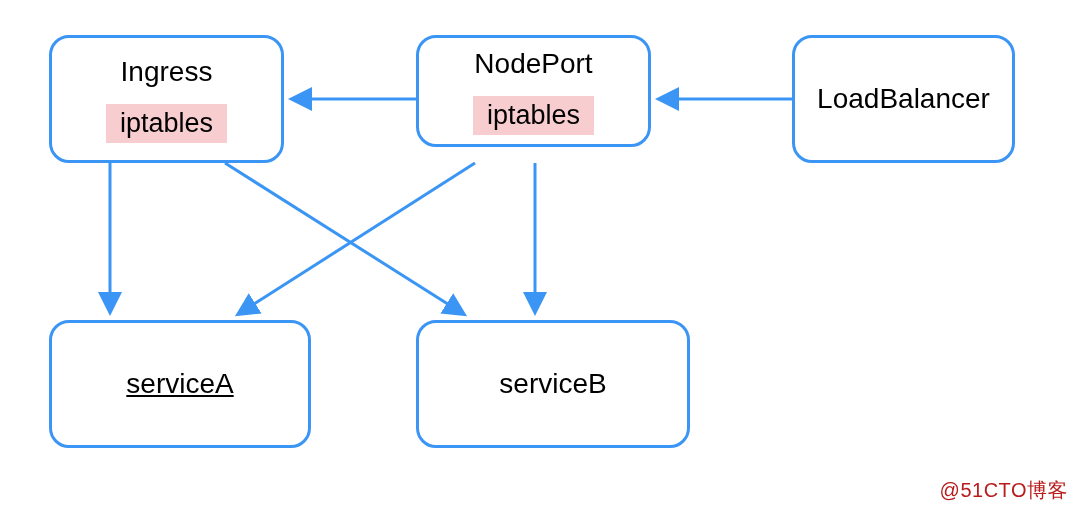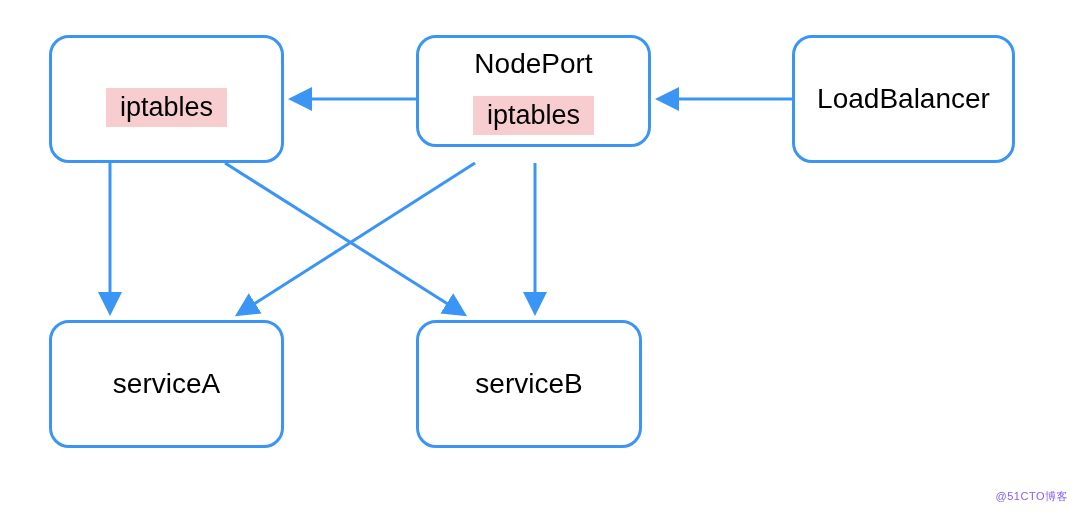--- a/index.html
+++ b/index.html
@@ -29,54 +29,55 @@
     .highlight {
       background: #f8cdd0;
       padding: 4px 14px;
       margin-top: 16px;
       font-size: 27px;
     }
     .watermark {
       position: absolute;
       right: 10px;
       bottom: 8px;
-      font-size: 11px;
-      color: #8b5cf6;
+      font-size: 20px;
+      color: #b91c1c;
       letter-spacing: 0.5px;
     }
     svg.arrows {
       position: absolute;
       top: 0;
       left: 0;
       width: 1078px;
       height: 512px;
       pointer-events: none;
     }
   </style>
 </head>
 <body>
 
 <div class="node" style="left:49px; top:35px; width:235px; height:128px;">
+  <span>Ingress</span>
   <span class="highlight">iptables</span>
 </div>
 
 <div class="node" style="left:416px; top:35px; width:235px; height:112px;">
   <span>NodePort</span>
   <span class="highlight">iptables</span>
 </div>
 
 <div class="node" style="left:792px; top:35px; width:223px; height:128px;">
   <span>LoadBalancer</span>
 </div>
 
-<div class="node" style="left:49px; top:320px; width:235px; height:128px;">
+<div class="node" style="left:49px; top:320px; width:262px; height:128px;text-decoration:underline;">
   <span>serviceA</span>
 </div>
 
-<div class="node" style="left:416px; top:320px; width:226px; height:128px;">
+<div class="node" style="left:416px; top:320px; width:274px; height:128px;">
   <span>serviceB</span>
 </div>
 
 <svg class="arrows">
   <defs>
     <marker id="arrowhead" markerWidth="8" markerHeight="8" refX="6" refY="4" orient="auto" markerUnits="strokeWidth">
       <path d="M0,0 L8,4 L0,8 Z" fill="#3a95f4"></path>
     </marker>
   </defs>
 

